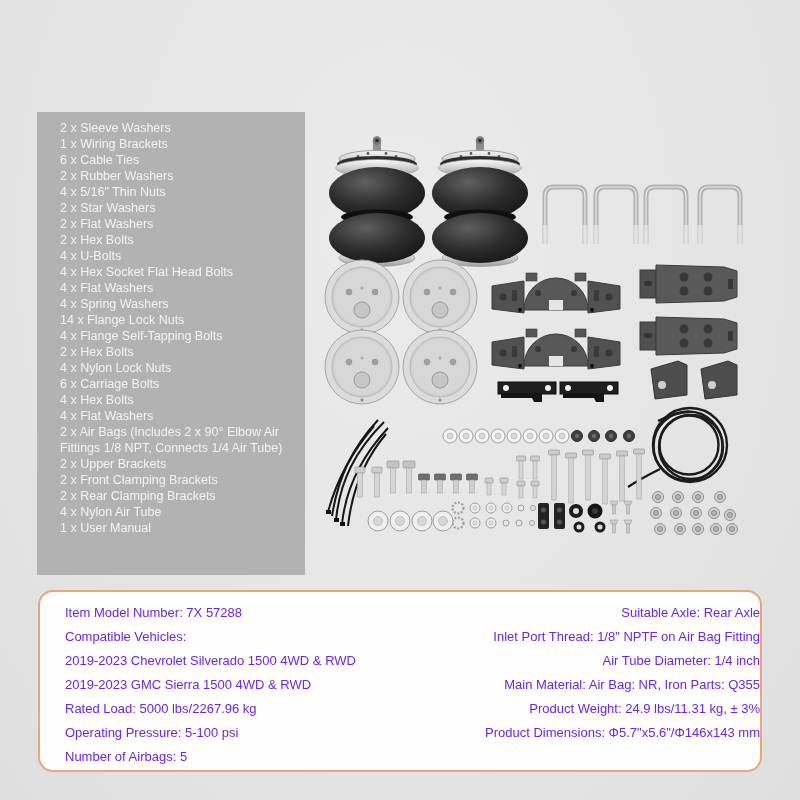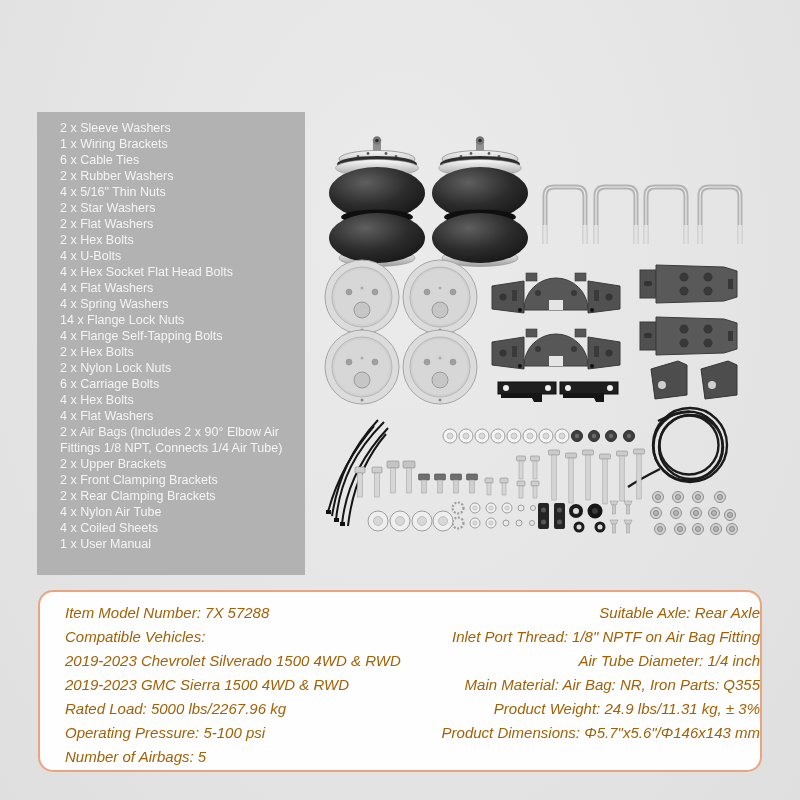--- a/index.html
+++ b/index.html
@@ -10,21 +10,21 @@
              background:#b2b2b2;box-sizing:border-box;padding:8px 13px 8px 23px;}
   .parts-list{list-style:none;margin:0;padding:0;}
   .part-item{font-size:12.5px;line-height:16px;color:#f4f4f4;}
   .products{position:absolute;left:315px;top:130px;width:460px;height:410px;}
   .spec-box{position:absolute;left:38px;top:590px;width:724px;height:182px;
             box-sizing:border-box;background:#fefefe;border:2px solid #eaa57f;
             border-radius:15px;display:flex;padding:9px 0 0 25px;}
   .spec-col{display:flex;flex-direction:column;}
   .spec-col.left{width:352px;}
   .spec-col.right{flex:1;align-items:flex-end;}
-  .spec-line{font-size:15px;line-height:24px;color:#a16207;white-space:nowrap;font-style:italic;}
+  .spec-line{font-size:13px;line-height:24px;color:#6d28d9;white-space:nowrap;}
 </style>
 </head>
 <body>
 
 <div class="stage">
 
   <section class="parts-box">
     <ul class="parts-list">
         <li class="part-item">2 x Sleeve Washers</li>
         <li class="part-item">1 x Wiring Brackets</li>
@@ -34,30 +34,29 @@
         <li class="part-item">2 x Star Washers</li>
         <li class="part-item">2 x Flat Washers</li>
         <li class="part-item">2 x Hex Bolts</li>
         <li class="part-item">4 x U-Bolts</li>
         <li class="part-item">4 x Hex Socket Flat Head Bolts</li>
         <li class="part-item">4 x Flat Washers</li>
         <li class="part-item">4 x Spring Washers</li>
         <li class="part-item">14 x Flange Lock Nuts</li>
         <li class="part-item">4 x Flange Self-Tapping Bolts</li>
         <li class="part-item">2 x Hex Bolts</li>
-        <li class="part-item">2 x Nylon Lock Nuts</li>
+        <li class="part-item">4 x Nylon Lock Nuts</li>
         <li class="part-item">6 x Carriage Bolts</li>
         <li class="part-item">4 x Hex Bolts</li>
         <li class="part-item">4 x Flat Washers</li>
         <li class="part-item">2 x Air Bags (Includes 2 x 90° Elbow Air Fittings 1/8 NPT, Connects 1/4 Air Tube)</li>
         <li class="part-item">2 x Upper Brackets</li>
         <li class="part-item">2 x Front Clamping Brackets</li>
         <li class="part-item">2 x Rear Clamping Brackets</li>
         <li class="part-item">4 x Nylon Air Tube</li>
-        <li class="part-item">4 x Coiled Sheets</li>
         <li class="part-item">1 x User Manual</li>
       </ul>
   </section>
 
   <svg class="products" viewBox="0 0 460 410" xmlns="http://www.w3.org/2000/svg">
     <defs>
       <linearGradient id="capGrad" x1="0" y1="0" x2="0" y2="1">
         <stop offset="0" stop-color="#f6f6f6"></stop>
           <stop offset="1" stop-color="#b0b0b0"></stop>
       </linearGradient>

